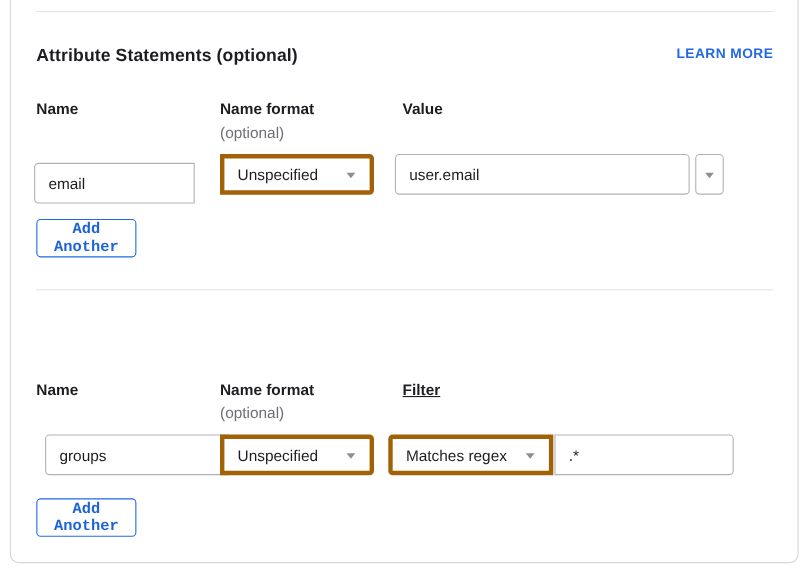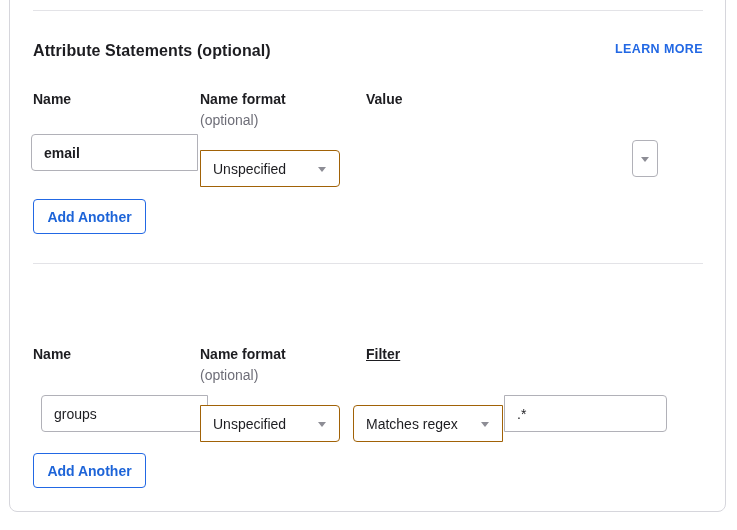--- a/index.html
+++ b/index.html
@@ -69,29 +69,28 @@
     font-size: 14px;
     color: #1d1d21;
     background: #ffffff;
     outline: none;
   }
   .rad-left   { border-radius: 4px 0 0 4px; }
   .rad-right  { border-radius: 0 4px 4px 0; }
   .select-box {
     position: absolute;
     height: 37px;
-    border: 1px solid #a16207;
+    border: 4px solid #a16207;
     background: #ffffff;
     display: flex;
     align-items: center;
     padding: 0 28px 0 12px;
     font-size: 14px;
     color: #1d1d21;
     cursor: pointer;
-    margin-top: 10px;
   }
   .caret {
     position: absolute;
     right: 13px;
     top: 50%;
     margin-top: -2px;
     width: 0; height: 0;
     border-left: 4px solid transparent;
     border-right: 4px solid transparent;
     border-top: 5px solid #8d8d95;
@@ -101,27 +100,27 @@
     width: 26px;
     height: 37px;
     border: 1px solid #b1b1b8;
     border-radius: 4px;
     background: #ffffff;
     cursor: pointer;
   }
   .add-btn {
     position: absolute;
     left: 33px;
-    width: 113px;
+    width: 91px;
     height: 35px;
     background: #ffffff;
     border: 1px solid #2268e4;
     border-radius: 4px;
     color: #1d64d8;
-    font-family: Liberation Sans, sans-serif;
+    font-family: Liberation Mono, monospace;
     font-size: 14px;
     font-weight: 700;
     cursor: pointer;
   }
 </style>
 </head>
 <body>
 
 <div class="canvas">
   <div class="card"></div>
@@ -130,27 +129,28 @@
 
   <div class="section-title" style="top:42px;">Attribute Statements (optional)</div>
 
   <a class="learn-more" style="top:42px;">LEARN MORE</a>
 
   <div class="col-label" style="left:33px; top:91px;">Name</div>
   <div class="col-label" style="left:200px; top:91px;">Name format</div>
   <div class="col-sub" style="left:200px; top:112px;">(optional)</div>
   <div class="col-label" style="left:366px; top:91px;">Value</div>
 
-  <input class="text-input rad-left" style="left: 31px; top: 134px; width: 167px; font-weight: bold;" type="text" value="email">
+  <input class="text-input rad-left" style="left: 31px; top: 148px; width: 146px;" type="text" value="email">
 
   <div class="select-box rad-right" style="left:200px; top:140px; width:140px;">
     <span>Unspecified</span>
     <span class="caret"></span>
   </div>
 
+  <input class="text-input" style="left: 359px; top: 140px; width: 268px;" type="text" value="user.email">
 
   <button class="caret-button" style="left:632px; top:140px;">
     <span class="caret" style="right:8px;"></span>
   </button>
 
   <button class="add-btn" style="top:199px;">Add Another</button>
 
   <div class="divider" style="top:263px;"></div>
 
 

